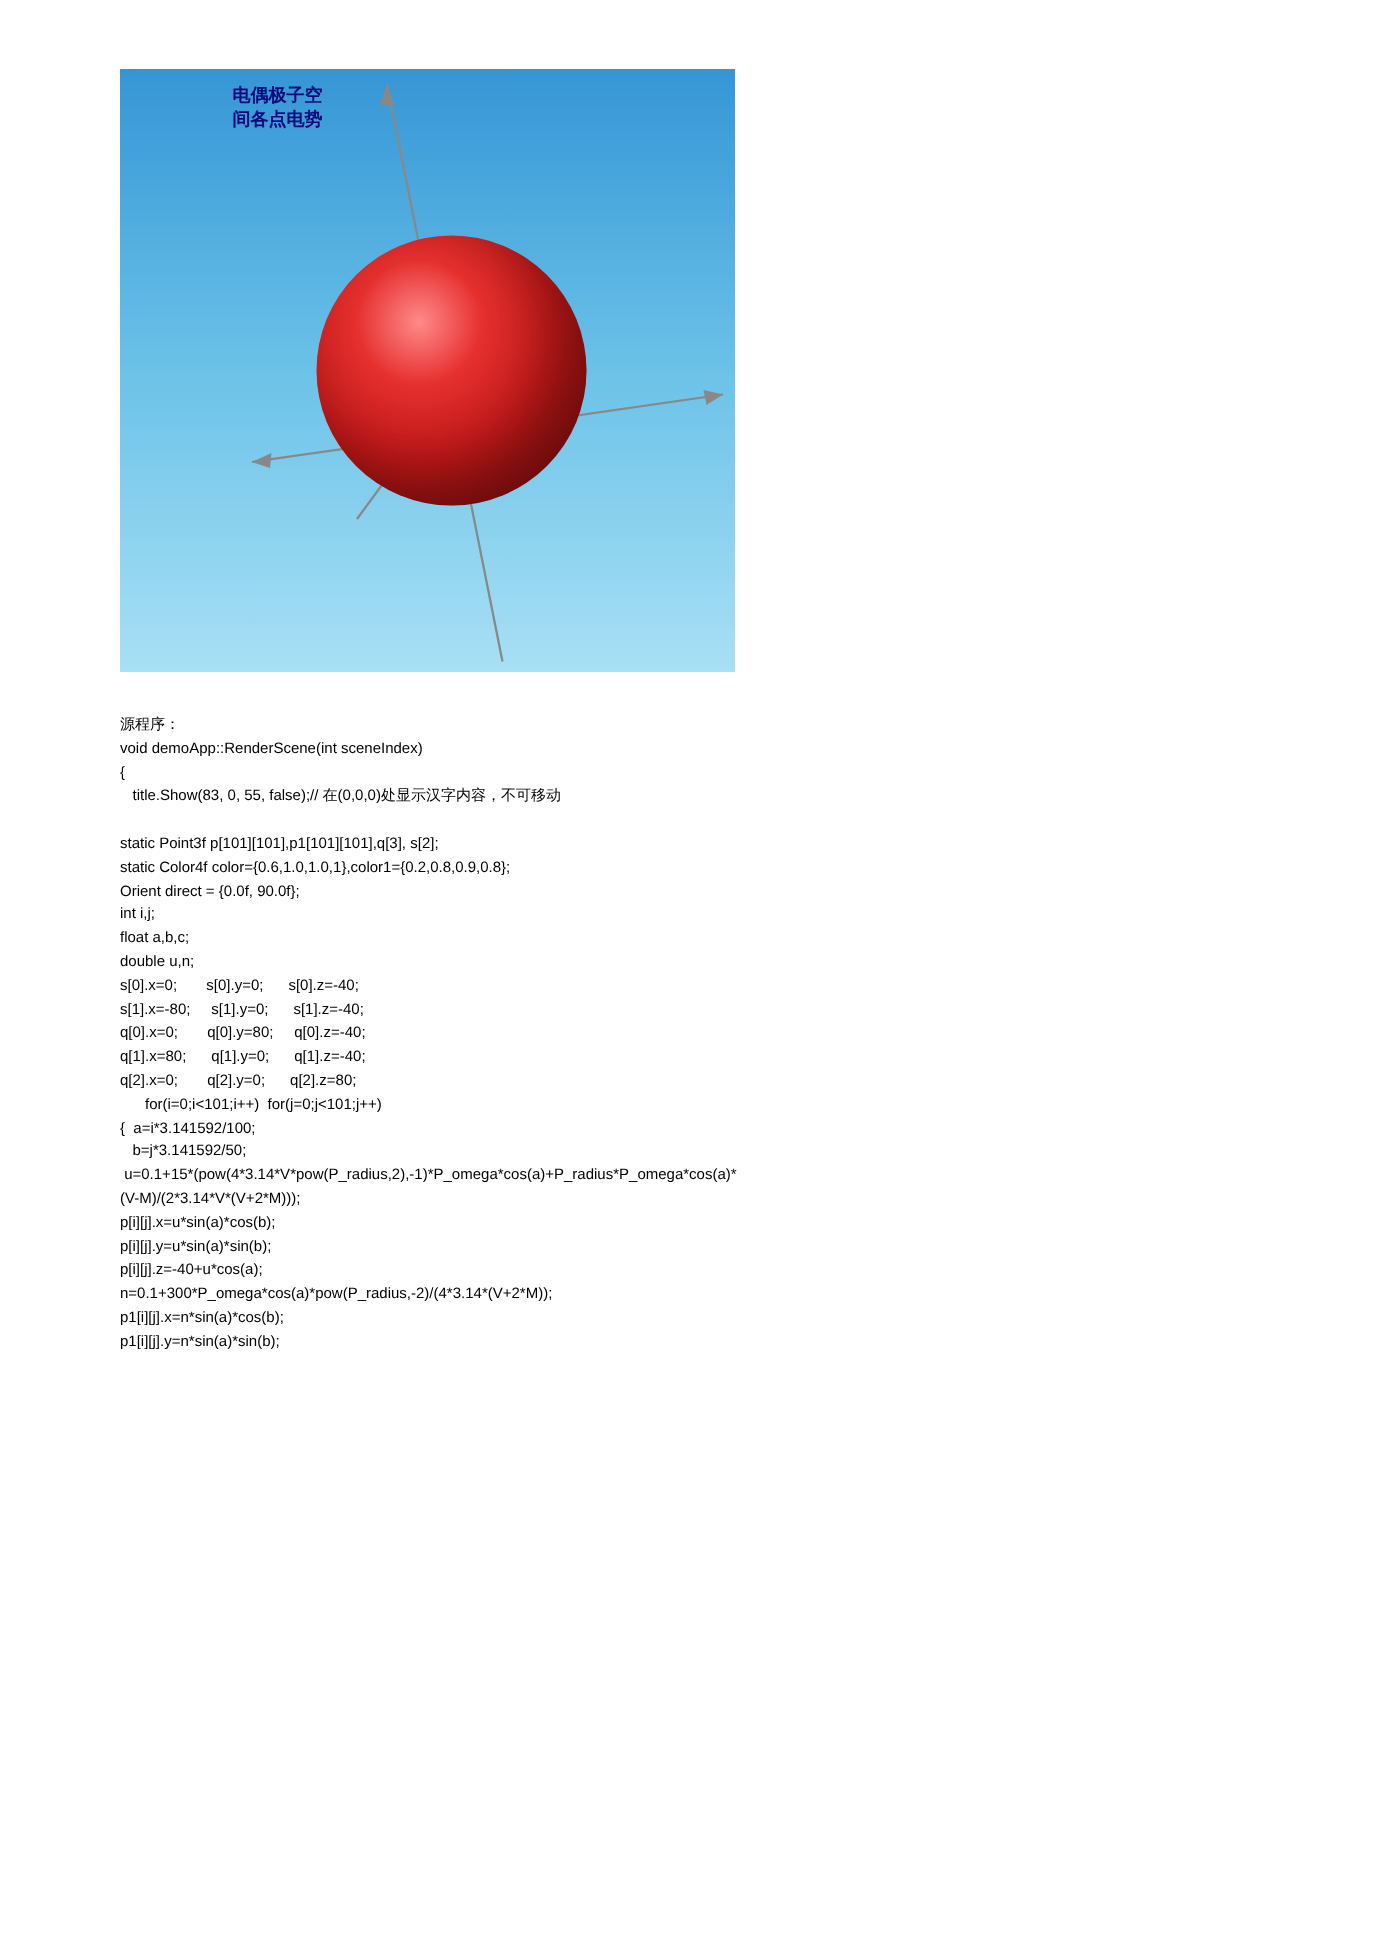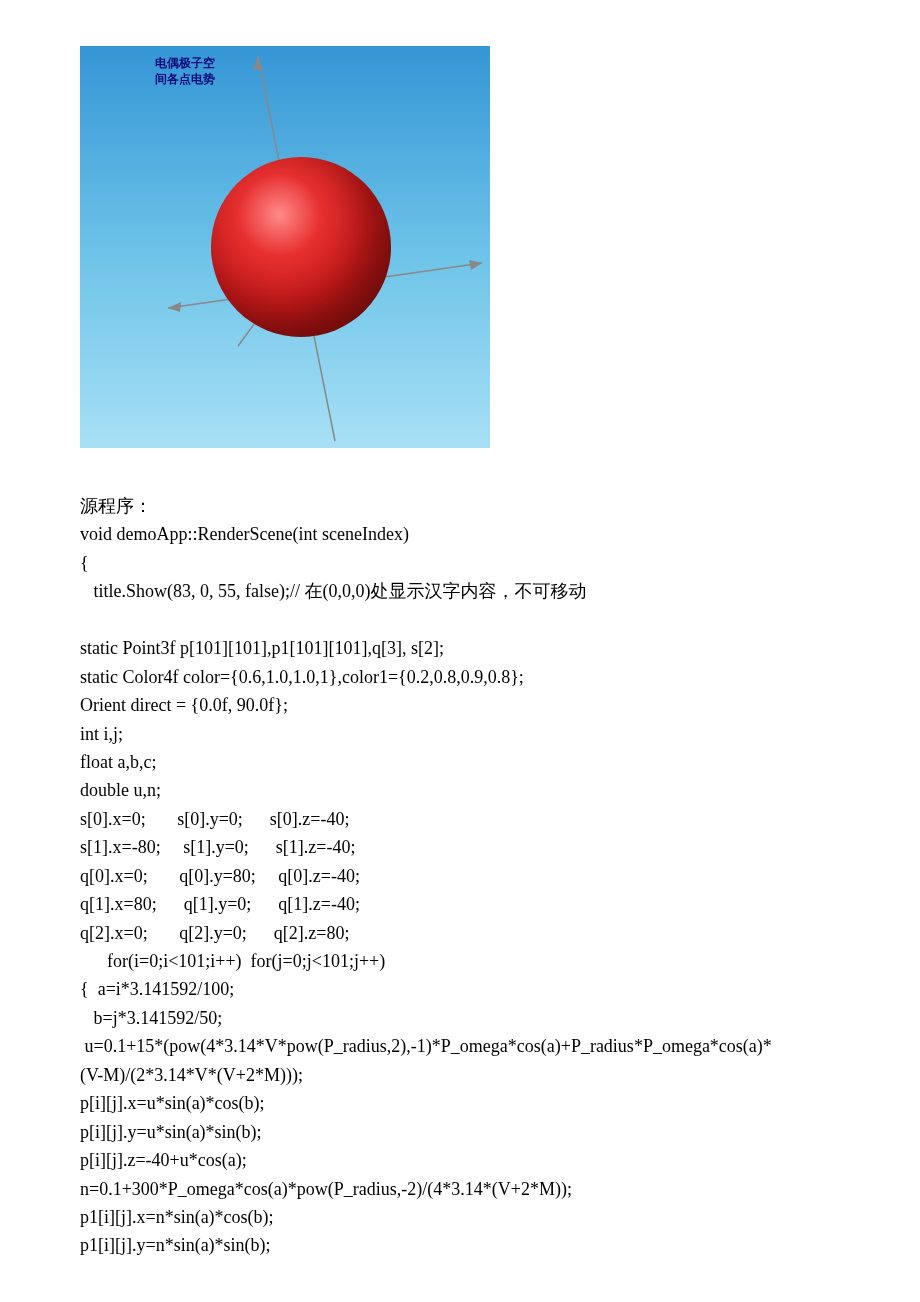--- a/index.html
+++ b/index.html
@@ -44,23 +44,23 @@
     box-shadow: inset -20px -20px 40px rgba(0,0,0,0.3);
   }
   .axis {
     stroke: #888;
     stroke-width: 1.5;
   }
   .arrowhead {
     fill: #888;
   }
   .code-section {
-    margin-top: 44px;
-    font-family: Liberation Serif, serif;
-    font-size: 18px;
+    margin-top: 28px;
+    font-family: Liberation Sans, sans-serif;
+    font-size: 10px;
     white-space: pre;
     line-height: 1.58;
     color: #000;
   }
   .label {
     color: #000;
   }
 </style>
 </head>
 <body>

